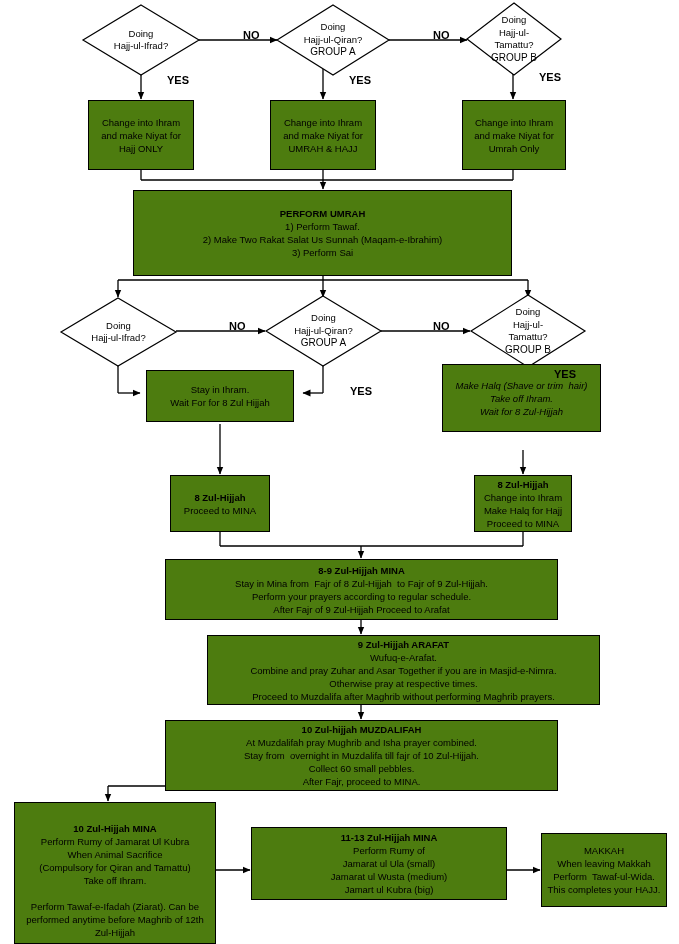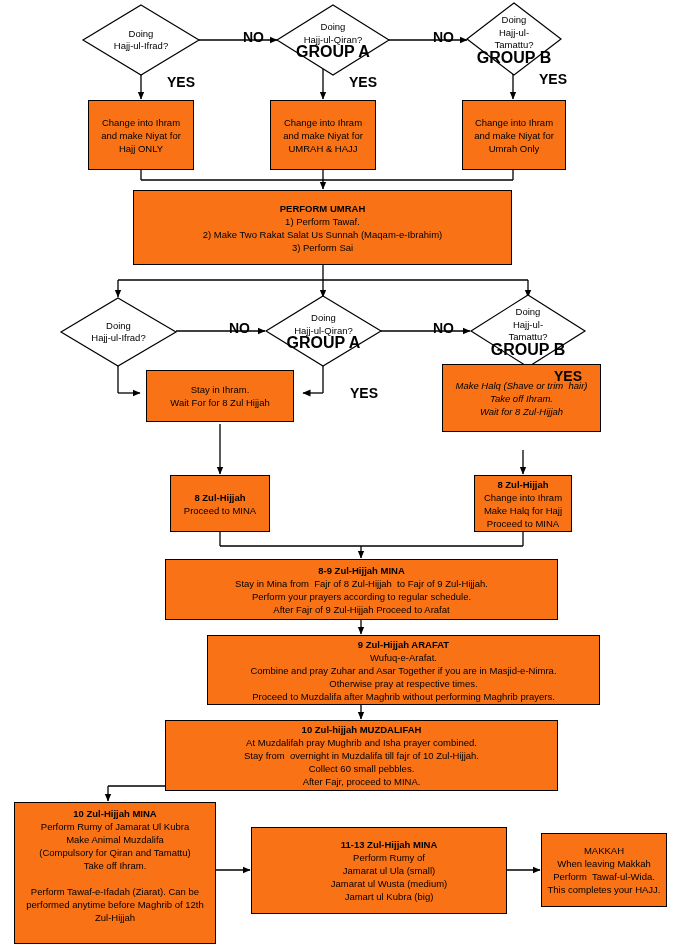--- a/index.html
+++ b/index.html
@@ -15,37 +15,37 @@
     position: relative;
     width: 679px;
     height: 944px;
     background: #ffffff;
     overflow: hidden;
   }
   .box {
     position: absolute;
     box-sizing: border-box;
     border: 1px solid #000000;
-    background: #f97316;
+    background: #4d7c0f;
     display: flex;
     flex-direction: column;
     align-items: center;
     justify-content: center;
     text-align: center;
     font-size: 9.5px;
     line-height: 13px;
     z-index: 3;
   }
   .box .ttl {
     font-weight: bold;
     font-size: 9.5px;
     line-height: 13px;
   }
   .box .ln { white-space: pre; }
-  .box.topalign { justify-content: flex-start; padding-top: 4px; }
+  .box.topalign { justify-content: flex-start; padding-top: 19px; }
 
   .diamond {
     position: absolute;
     z-index: 3;
   }
   .diamond svg {
     position: absolute;
     left: 0; top: 0;
     overflow: visible;
   }
@@ -57,27 +57,27 @@
     display: flex;
     flex-direction: column;
     align-items: center;
     justify-content: center;
     text-align: center;
     font-size: 9.5px;
     line-height: 12.5px;
     pointer-events: none;
   }
   .diamond .dtext .grp {
-    font-weight: bold;
-    font-size: 16px;
+    font-weight: normal;
+    font-size: 10px;
   }
 
   .lbl {
     position: absolute;
-    font-size: 14px;
+    font-size: 11px;
     font-weight: bold;
     z-index: 4;
     background: transparent;
     white-space: nowrap;
     padding-left: 21px;
   }
 
   .edge {
     position: absolute;
     z-index: 1;
@@ -204,21 +204,21 @@
     <span class="ln">and make Niyat for</span>
     <span class="ln">UMRAH &amp; HAJJ</span>
   </div>
 
   <div class="box" style="left:462px;top:100px;width:104px;height:70px;">
     <span class="ln">Change into Ihram</span>
     <span class="ln">and make Niyat for</span>
     <span class="ln">Umrah Only</span>
   </div>
 
-  <div class="box" style="left:133px;top:190px;width:379px;height:75px;">
+  <div class="box" style="left:133px;top:190px;width:379px;height:86px;">
     <span class="ttl">PERFORM UMRAH</span>
     <span class="ln">1) Perform Tawaf.</span>
     <span class="ln">2) Make Two Rakat Salat Us Sunnah (Maqam-e-Ibrahim)</span>
     <span class="ln">3) Perform Sai</span>
   </div>
 
   <div class="diamond" style="left:60px;top:297px;width:117px;height:70px;">
     <svg width="117" height="70">
         <polygon points="58,1 116,35 58,69 1,35" fill="#fff" stroke="#000" stroke-width="1.2"></polygon>
       </svg>
@@ -298,30 +298,30 @@
     <span class="ttl">10 Zul-hijjah MUZDALIFAH</span>
     <span class="ln">At Muzdalifah pray Mughrib and Isha prayer combined.</span>
     <span class="ln">Stay from  overnight in Muzdalifa till fajr of 10 Zul-Hijjah.</span>
     <span class="ln">Collect 60 small pebbles.</span>
     <span class="ln">After Fajr, proceed to MINA.</span>
   </div>
 
   <div class="box topalign" style="left:14px;top:802px;width:202px;height:142px;">
     <span class="ttl">10 Zul-Hijjah MINA</span>
     <span class="ln">Perform Rumy of Jamarat Ul Kubra</span>
-    <span class="ln">Make Animal Muzdalifa</span>
+    <span class="ln">When Animal Sacrifice</span>
     <span class="ln">(Compulsory for Qiran and Tamattu)</span>
     <span class="ln">Take off Ihram.</span>
     <span class="ln">&nbsp;</span>
     <span class="ln">Perform Tawaf-e-Ifadah (Ziarat). Can be</span>
     <span class="ln">performed anytime before Maghrib of 12th</span>
     <span class="ln">Zul-Hijjah</span>
   </div>
 
-  <div class="box" style="left:251px;top:827px;width:256px;height:87px;padding-left:20px;">
+  <div class="box" style="left:251px;top:827px;width:256px;height:73px;padding-left:20px;">
     <span class="ttl">11-13 Zul-Hijjah MINA</span>
     <span class="ln">Perform Rumy of</span>
     <span class="ln">Jamarat ul Ula (small)</span>
     <span class="ln">Jamarat ul Wusta (medium)</span>
     <span class="ln">Jamart ul Kubra (big)</span>
   </div>
 
   <div class="box" style="left:541px;top:833px;width:126px;height:74px;">
     <span class="ln">MAKKAH</span>
     <span class="ln">When leaving Makkah</span>

